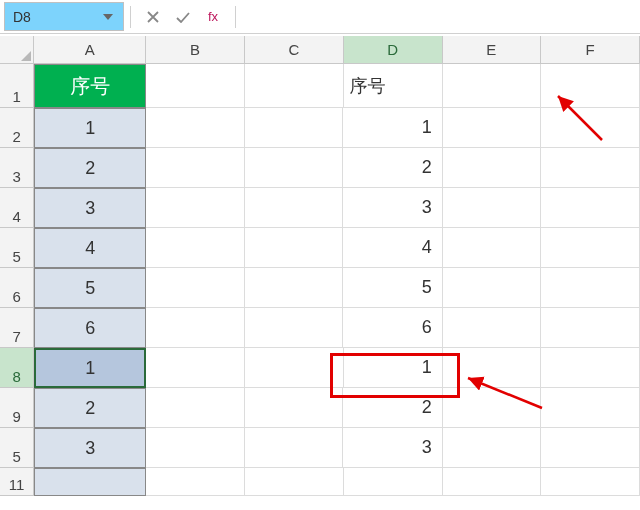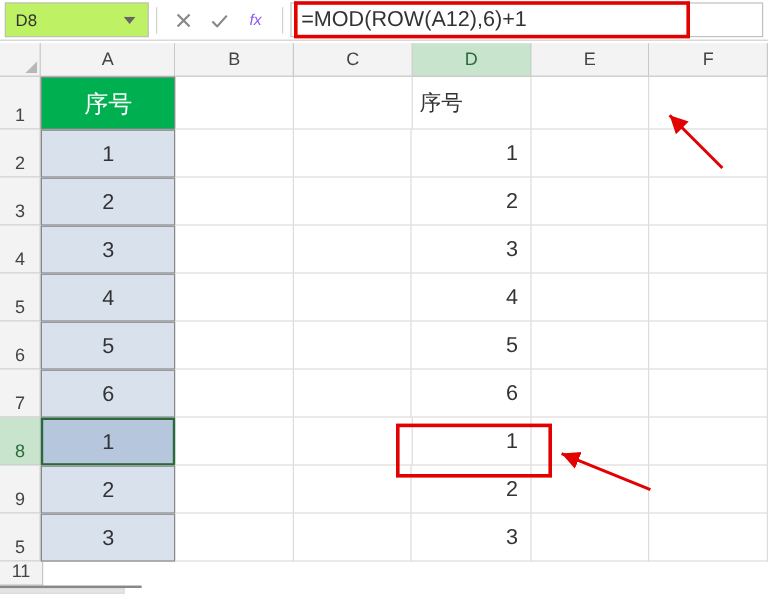--- a/index.html
+++ b/index.html
@@ -19,21 +19,21 @@
     display: flex;
     align-items: stretch;
     height: 34px;
     border-bottom: 1px solid #d0d0d0;
     padding: 2px 4px;
     gap: 6px;
   }
   .namebox {
     width: 120px;
     border: 1px solid #c0c0c0;
-    background: #bef264;
+    background: #7dd3fc;
     display: flex;
     align-items: center;
     padding: 0 8px;
     position: relative;
   }
   .namebox-text { flex: 1; }
   .namebox-dd {
     width: 14px;
     display: flex;
     align-items: center;
@@ -47,21 +47,21 @@
   }
   .fx-ctrl {
     width: 24px;
     height: 24px;
     display: flex;
     align-items: center;
     justify-content: center;
     color: #666;
   }
   .sep { width: 1px; background: #d0d0d0; height: 22px; align-self: center; }
-  .fx-label { font-style: italic; font-size: 13px; color: #8b5cf6; text-align: center; }
+  .fx-label { font-size: 13px; color: #be185d; text-align: center; }
   .formula-input {
     flex: 1;
     border: 1px solid #c0c0c0;
     background: #fff;
     display: flex;
     align-items: center;
     padding: 0 8px;
     font-size: 18px;
     position: relative;
   }
@@ -187,24 +187,20 @@
         </svg>
     </span>
     <span class="fx-ctrl">
       <svg width="14" height="12">
           <path d="M1 7 L5 11 L13 2" stroke="#888" stroke-width="1.8" fill="none"></path>
         </svg>
     </span>
     <span class="fx-ctrl fx-label">fx</span>
   </div>
   <div class="sep"></div>
-  <div class="formula-input">
-    <span>=MOD(ROW(A12),6)+1</span>
-    <div class="formula-highlight"></div>
-  </div>
 </div>
 
 <div class="grid">
 
   <div class="col-headers">
     <div class="corner">
       <svg width="10" height="10">
           <path d="M10 0 L10 10 L0 10 Z" fill="#b8b8b8"></path>
         </svg>
     </div>
@@ -300,21 +296,21 @@
   </div>
   <div class="row">
     <div class="rh">5</div>
     <div class="cell col-A colA-num">3</div>
     <div class="cell col-other"></div>
     <div class="cell col-other"></div>
     <div class="cell col-other colD-num">3</div>
     <div class="cell col-other"></div>
     <div class="cell col-other"></div>
   </div>
-  <div class="row" style="height:28px;flex-direction:column;">
+  <div class="row" style="height:28px;">
     <div class="rh">11</div>
     <div class="cell col-A colA-num"></div>
     <div class="cell col-other"></div>
     <div class="cell col-other"></div>
     <div class="cell col-other"></div>
     <div class="cell col-other"></div>
     <div class="cell col-other"></div>
   </div>
 
   <div class="anno-box" style="left:330px; top:317px; width:130px; height:45px;"></div>

